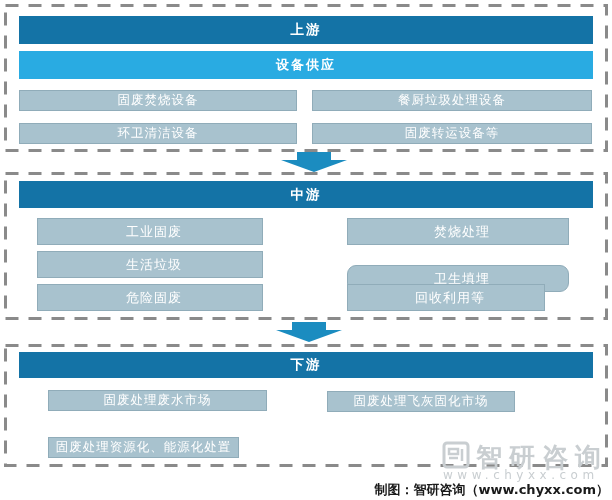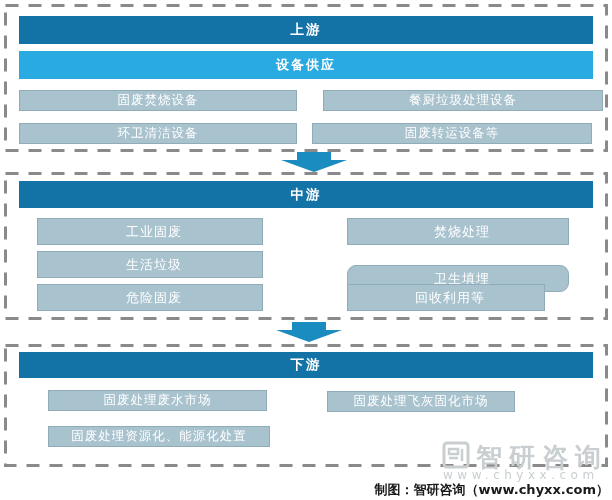--- a/index.html
+++ b/index.html
@@ -62,21 +62,21 @@
     <rect x="1.5" y="1.5" width="601" height="145" fill="none" stroke="#8a8a8a" stroke-width="3" stroke-dasharray="13 10"></rect>
   </svg>
   <svg class="abs frame" style="left:4px;top:344px;" width="604" height="123" viewBox="0 0 604 123">
     <rect x="1.5" y="1.5" width="601" height="120" fill="none" stroke="#8a8a8a" stroke-width="3" stroke-dasharray="13 10"></rect>
   </svg>
 
   <div class="abs titlebar" style="left:19px;top:16px;width:574px;height:28px;">上游</div>
   <div class="abs subbar" style="left:19px;top:51px;width:574px;height:28px;">设备供应</div>
 
   <div class="abs gbox" style="left:19px;top:90px;width:278px;height:21px;">固废焚烧设备</div>
-  <div class="abs gbox" style="left:323px;top:90px;width:280px;height:21px;text-align:right;">餐厨垃圾处理设备</div>
+  <div class="abs gbox" style="left:312px;top:90px;width:280px;height:21px;text-align:right;">餐厨垃圾处理设备</div>
   <div class="abs gbox" style="left:19px;top:123px;width:278px;height:21px;">环卫清洁设备</div>
   <div class="abs gbox" style="left:312px;top:123px;width:280px;height:21px;">固废转运设备等</div>
 
   <svg class="abs arrow" style="left:281px;top:152px;" width="66" height="20" viewBox="0 0 66 20">
     <polygon points="16,0 50,0 50,8 66,8 33,20 0,8 16,8" fill="#1b8cc0"></polygon>
   </svg>
 
   <div class="abs titlebar" style="left:19px;top:181px;width:574px;height:27px;">中游</div>
 
   <div class="abs gbox tall" style="left:37px;top:218px;width:226px;height:27px;">工业固废</div>
@@ -87,21 +87,21 @@
   <div class="abs gbox tall" style="left:347px;top:265px;width:222px;height:27px;border-radius:9px;">卫生填埋</div>
   <div class="abs gbox tall" style="left:347px;top:284px;width:198px;height:27px;">回收利用等</div>
 
   <svg class="abs arrow" style="left:276px;top:322px;" width="66" height="20" viewBox="0 0 66 20">
     <polygon points="16,0 50,0 50,8 66,8 33,20 0,8 16,8" fill="#1b8cc0"></polygon>
   </svg>
 
   <div class="abs titlebar" style="left:19px;top:352px;width:574px;height:26px;">下游</div>
 
   <div class="abs gbox" style="left:48px;top:390px;width:219px;height:21px;">固废处理废水市场</div>
-  <div class="abs gbox" style="left:48px;top:426px;width:222px;height:21px;font-family:Liberation Mono, monospace;">固废处理资源化、能源化处置</div>
+  <div class="abs gbox" style="left:48px;top:437px;width:191px;height:21px;font-family:Liberation Mono, monospace;">固废处理资源化、能源化处置</div>
 
   <div class="abs gbox" style="left:327px;top:391px;width:188px;height:21px;">固废处理飞灰固化市场</div>
 
   <svg class="abs" style="left:442px;top:441px;" width="28" height="28" viewBox="0 0 28 28">
     <rect x="2" y="2" width="24" height="24" rx="3" fill="none" stroke="#c9ced1" stroke-width="3"></rect>
     <path d="M7 8 h9 v5 h-9 z" fill="none" stroke="#c9ced1" stroke-width="2.5"></path>
     <path d="M7 17 h9" stroke="#c9ced1" stroke-width="2.5"></path>
     <path d="M20 8 v12" stroke="#c9ced1" stroke-width="2.5"></path>
   </svg>
   <div class="abs wm-brand" style="left:476px;top:440px;">智研咨询</div>

